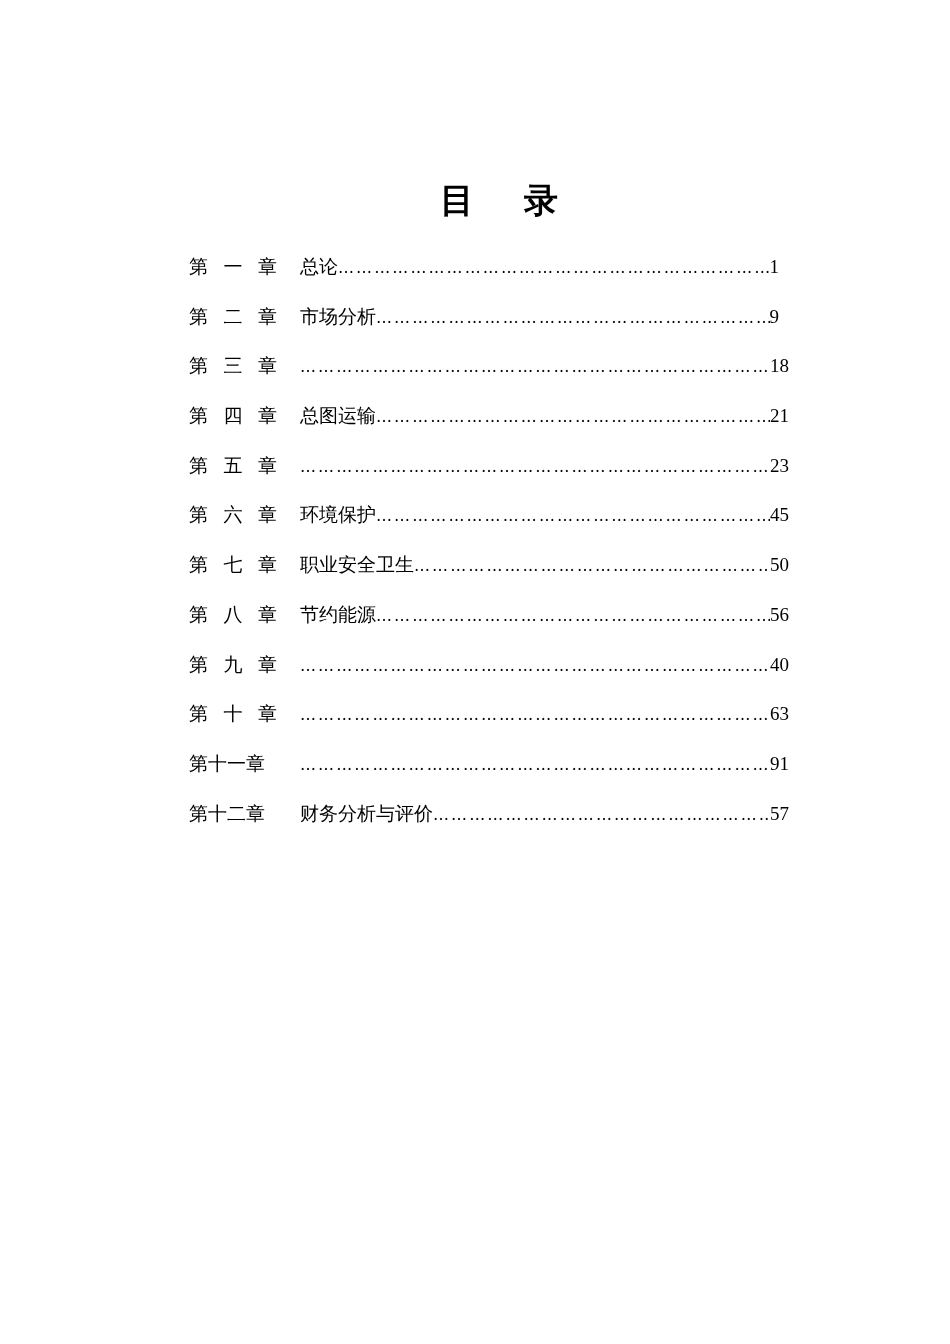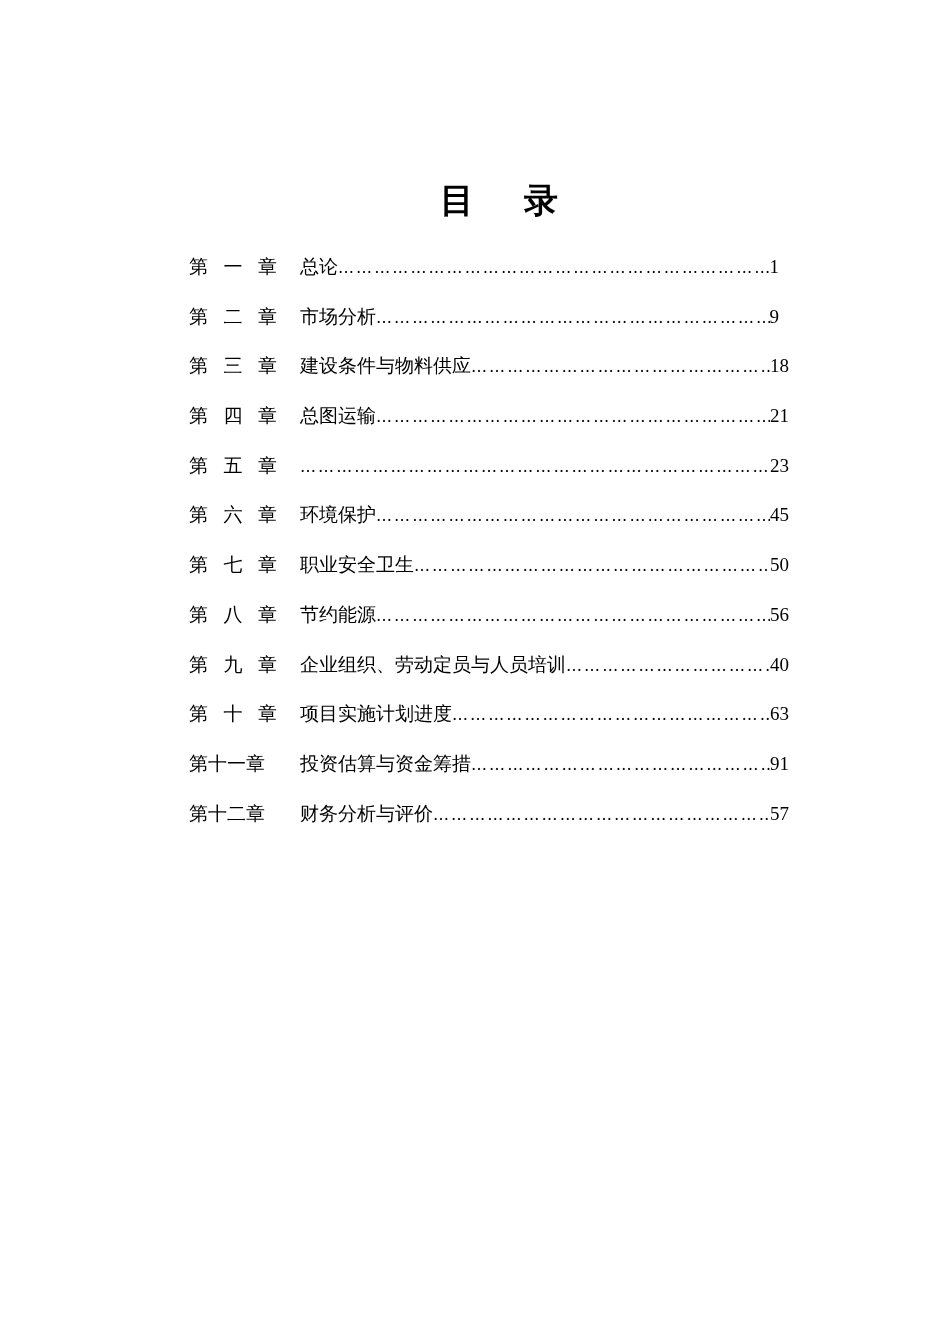--- a/index.html
+++ b/index.html
@@ -110,21 +110,20 @@
     <span class="toc-dots">……………………………………………………………………………………………………</span>
     <span class="toc-page">9</span>
   </div>
 
   <div class="toc-row">
     <div class="toc-chapter">
       <span>第</span>
       <span>三</span>
       <span>章</span>
     </div>
-    <span class="toc-title">建设条件与物料供应</span>
     <span class="toc-dots">……………………………………………………………………………………………………</span>
     <span class="toc-page">18</span>
   </div>
 
   <div class="toc-row">
     <div class="toc-chapter">
       <span>第</span>
       <span>四</span>
       <span>章</span>
     </div>
@@ -175,41 +174,38 @@
     <span class="toc-dots">……………………………………………………………………………………………………</span>
     <span class="toc-page">56</span>
   </div>
 
   <div class="toc-row">
     <div class="toc-chapter">
       <span>第</span>
       <span>九</span>
       <span>章</span>
     </div>
-    <span class="toc-title">企业组织、劳动定员与人员培训</span>
     <span class="toc-dots">……………………………………………………………………………………………………</span>
     <span class="toc-page">40</span>
   </div>
 
   <div class="toc-row">
     <div class="toc-chapter">
       <span>第</span>
       <span>十</span>
       <span>章</span>
     </div>
-    <span class="toc-title">项目实施计划进度</span>
     <span class="toc-dots">……………………………………………………………………………………………………</span>
     <span class="toc-page">63</span>
   </div>
 
   <div class="toc-row">
     <div class="toc-chapter">
       <span>第十一章</span>
     </div>
-    <span class="toc-title">投资估算与资金筹措</span>
     <span class="toc-dots">……………………………………………………………………………………………………</span>
     <span class="toc-page">91</span>
   </div>
 
   <div class="toc-row">
     <div class="toc-chapter">
       <span>第十二章</span>
     </div>
     <span class="toc-title">财务分析与评价</span>
     <span class="toc-dots">……………………………………………………………………………………………………</span>

